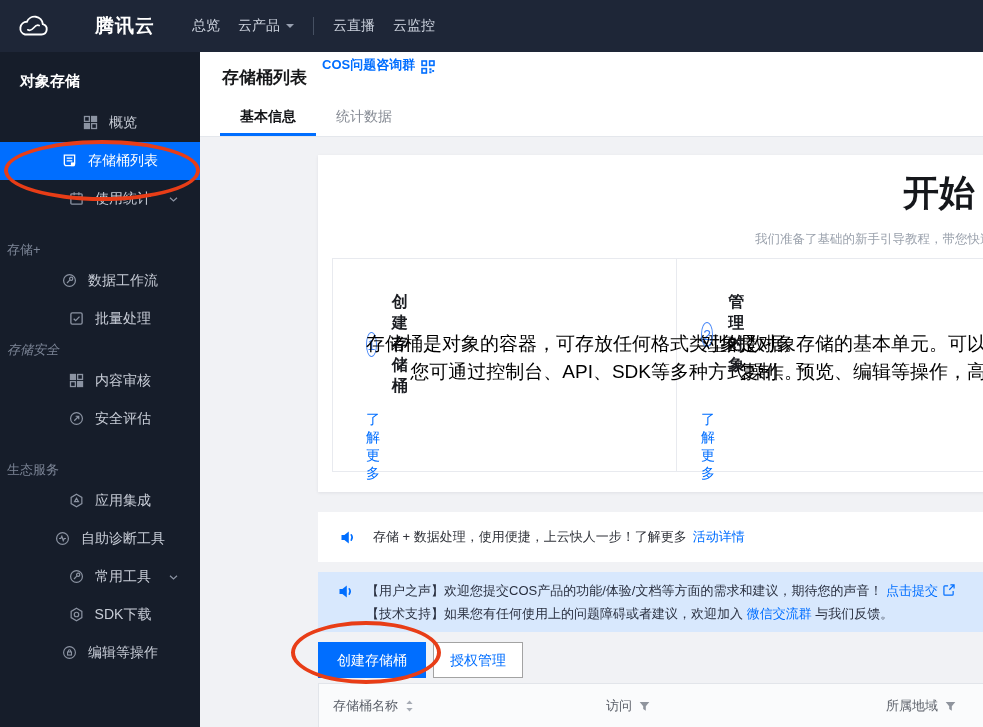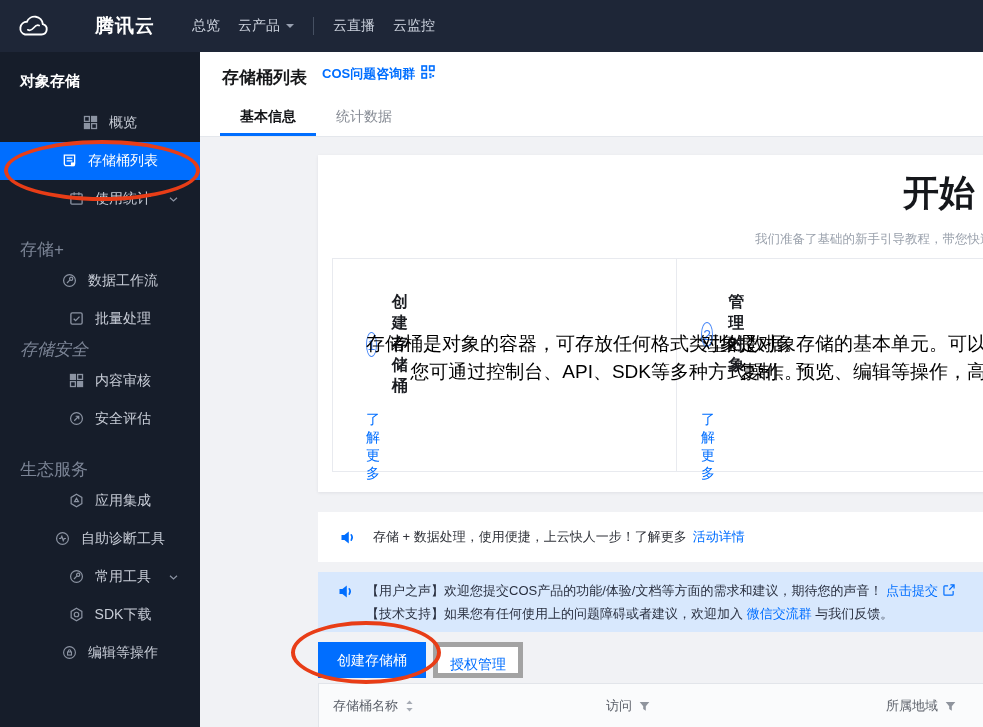--- a/index.html
+++ b/index.html
@@ -19,30 +19,30 @@
 
   
   .sidebar { position:absolute; left:0; top:52px; width:200px; height:675px; background:#161d2a; z-index:4; }
   .side-title { position:absolute; top:20px; left:20px; color:#fff; font-size:15px; font-weight:700; }
   .side-menu { position:absolute; top:52px; left:0; right:0; }
   .side-item { height:38px; display:flex; align-items:center; padding-left:20px; color:#c7ccd6;
     font-size:14px; cursor:pointer; position:relative;justify-content:center; }
   .side-item .ic { display:flex; width:16px; height:16px; margin-right:10px; color:#8b93a2; }
   .side-item.selected { background:#006eff; color:#fff; }
   .side-item.selected .ic { color:#fff; }
-  .side-section { margin-top:20px; height:24px; line-height:24px; padding-left:20px; color:#7c8596; font-size:17px; }
+  .side-section { margin-top:20px; height:24px; line-height:24px; padding-left:7px; color:#7c8596; font-size:13px; }
   .side-section.tight { margin-top:0;font-style:italic; }
   .side-chevron { position:absolute; right:22px; color:#8b93a2; display:flex; }
 
   
   .pagehead { position:absolute; left:200px; top:52px; width:783px; height:85px; background:#fff;
     border-bottom:1px solid #e4e7ec; z-index:3; }
   .page-title { position:absolute; left:22px; top:14px; font-size:17px; font-weight:700; color:#17181a; }
-  .consult { position:absolute; left:122px; top:13px; font-size:13px; font-weight:700; color:#006eff;
-    cursor:pointer; display:flex; align-items:flex-start; }
+  .consult { position:absolute; left:122px; top:4px; font-size:13px; font-weight:700; color:#006eff;
+    cursor:pointer; display:flex; align-items:flex-end; }
   .consult svg { margin-left:6px; }
   .tabs { position:absolute; left:20px; bottom:0; display:flex; }
   .tab { padding:0 20px; height:36px; line-height:33px; font-size:14px; color:#868b94; cursor:pointer; }
   .tab.active { color:#131417; font-weight:700; border-bottom:3px solid #006eff; }
 
   
   .content { position:absolute; left:200px; top:137px; width:783px; height:590px; overflow:hidden; background:#f1f2f5; }
 
   .guide-panel { position:absolute; left:118px; top:18px; width:1280px; height:337px; background:#fff;
     box-shadow:0 1px 3px rgba(20,30,50,.08); }
@@ -66,21 +66,21 @@
   .promo-link { color:#006eff; cursor:pointer; margin-left:6px; font-size:13px; }
 
   .notice { position:absolute; left:118px; top:435px; width:1280px; height:60px; background:#d8e8fd; }
   .notice .ic-sp { position:absolute; left:20px; top:12px; }
   .notice-lines { position:absolute; left:48px; top:8px; font-size:13px; color:#2a3040; line-height:22px; white-space:nowrap; }
   .notice a, .blue-link { color:#006eff; cursor:pointer; text-decoration:none; }
   .ext-ic { display:inline-block; vertical-align:-1px; margin-left:5px; }
 
   .btn { position:absolute; top:505px; height:36px; font-size:14px; text-align:center; line-height:34px; cursor:pointer; }
   .btn-primary { left:118px; width:108px; background:#006eff; color:#fff; border:1px solid #006eff; }
-  .btn-default { left:233px; width:90px; background:#fff; color:#006eff; border:5px solid #a3a3a3; }
+  .btn-default { left:233px; width:90px; background:#fff; color:#006eff; border:1px solid #a3a3a3; }
 
   .tbl-head { position:absolute; left:118px; top:546px; width:1280px; height:46px; background:#fafbfc;
     border:1px solid #e2e5ea; }
   .th { position:absolute; top:0; height:44px; display:flex; align-items:center; font-size:13px; color:#5a5f68; cursor:pointer;justify-content:flex-end; }
   .th-name { left:14px; } .th-access { left:287px; } .th-region { left:567px; }
   .th svg { margin-left:7px; }
 
   
   .annot { position:absolute; border:4px solid #e83d17; border-radius:50%; z-index:99; pointer-events:none; }
   .annot1 { left:4px; top:140px; width:196px; height:61px; }

